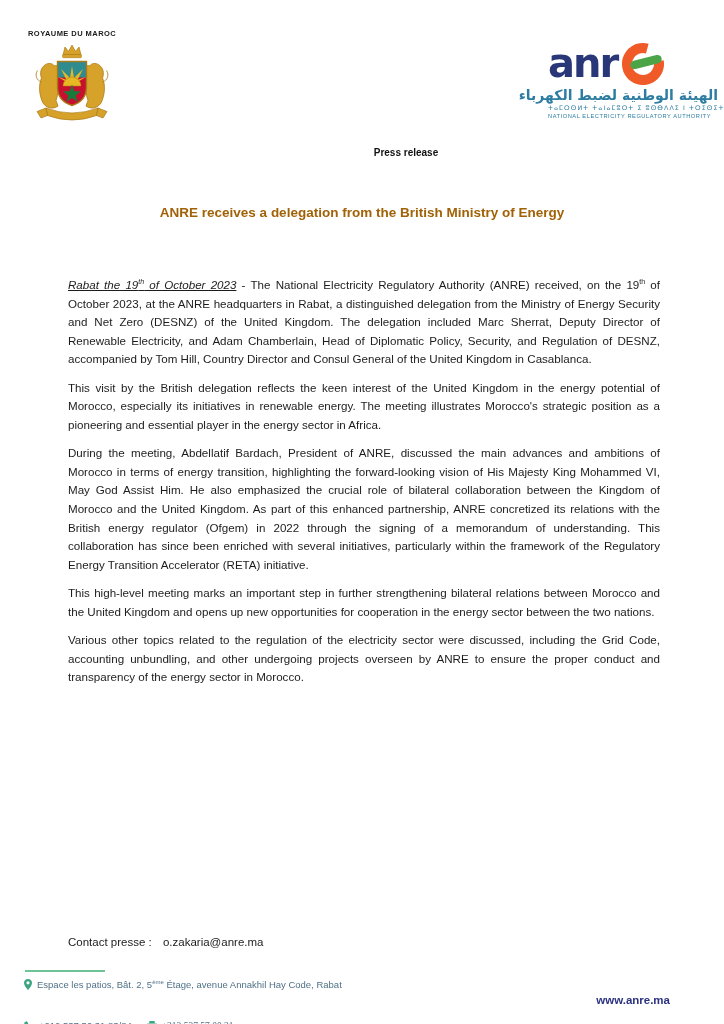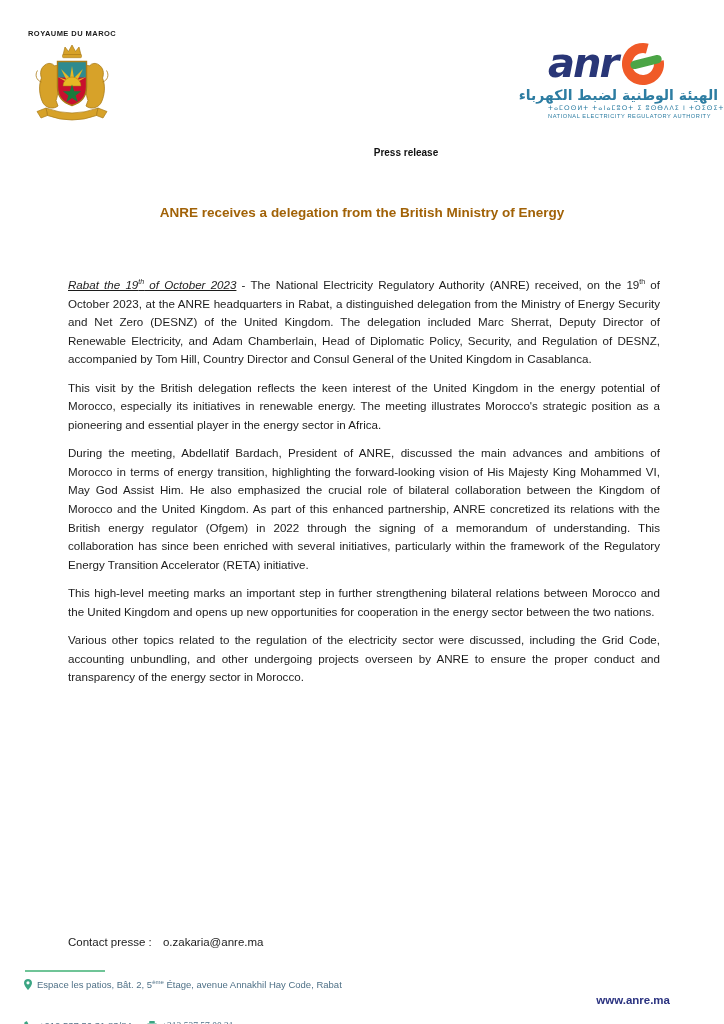--- a/index.html
+++ b/index.html
@@ -10,21 +10,21 @@
     font-family:"Liberation Sans", sans-serif; color:#1f1f1f;
   }
 
   
   .brand-left { position:absolute; left:28px; top:29px; width:88px; text-align:center; }
   .kingdom-label { font-size:7.5px; font-weight:bold; letter-spacing:.45px; color:#1a1a1a; white-space:nowrap; }
   .coat-of-arms { margin-top:4px; width:84px; height:80px; }
 
   
   .brand-right { position:absolute; left:548px; top:40px; width:170px; }
-  .logo-row { display:flex; align-items:center; height:46px;font-style:italic; }
+  .logo-row { display:flex; align-items:center; height:46px; }
   .logo-wordmark {
     font-family:"DejaVu Sans", sans-serif; font-weight:bold;
     font-size:40px; line-height:40px; letter-spacing:-2px; color:#293677;
   }
   .logo-e { width:52px; height:46px; margin-left:2px; }
   .logo-arabic {
     margin-top:1px; font-family:"DejaVu Sans", sans-serif; direction:rtl;
     font-size:14px; font-weight:bold; color:#2d7da2; text-align:right; white-space:nowrap;margin-left:40px;
   }
   .logo-tifinagh {

